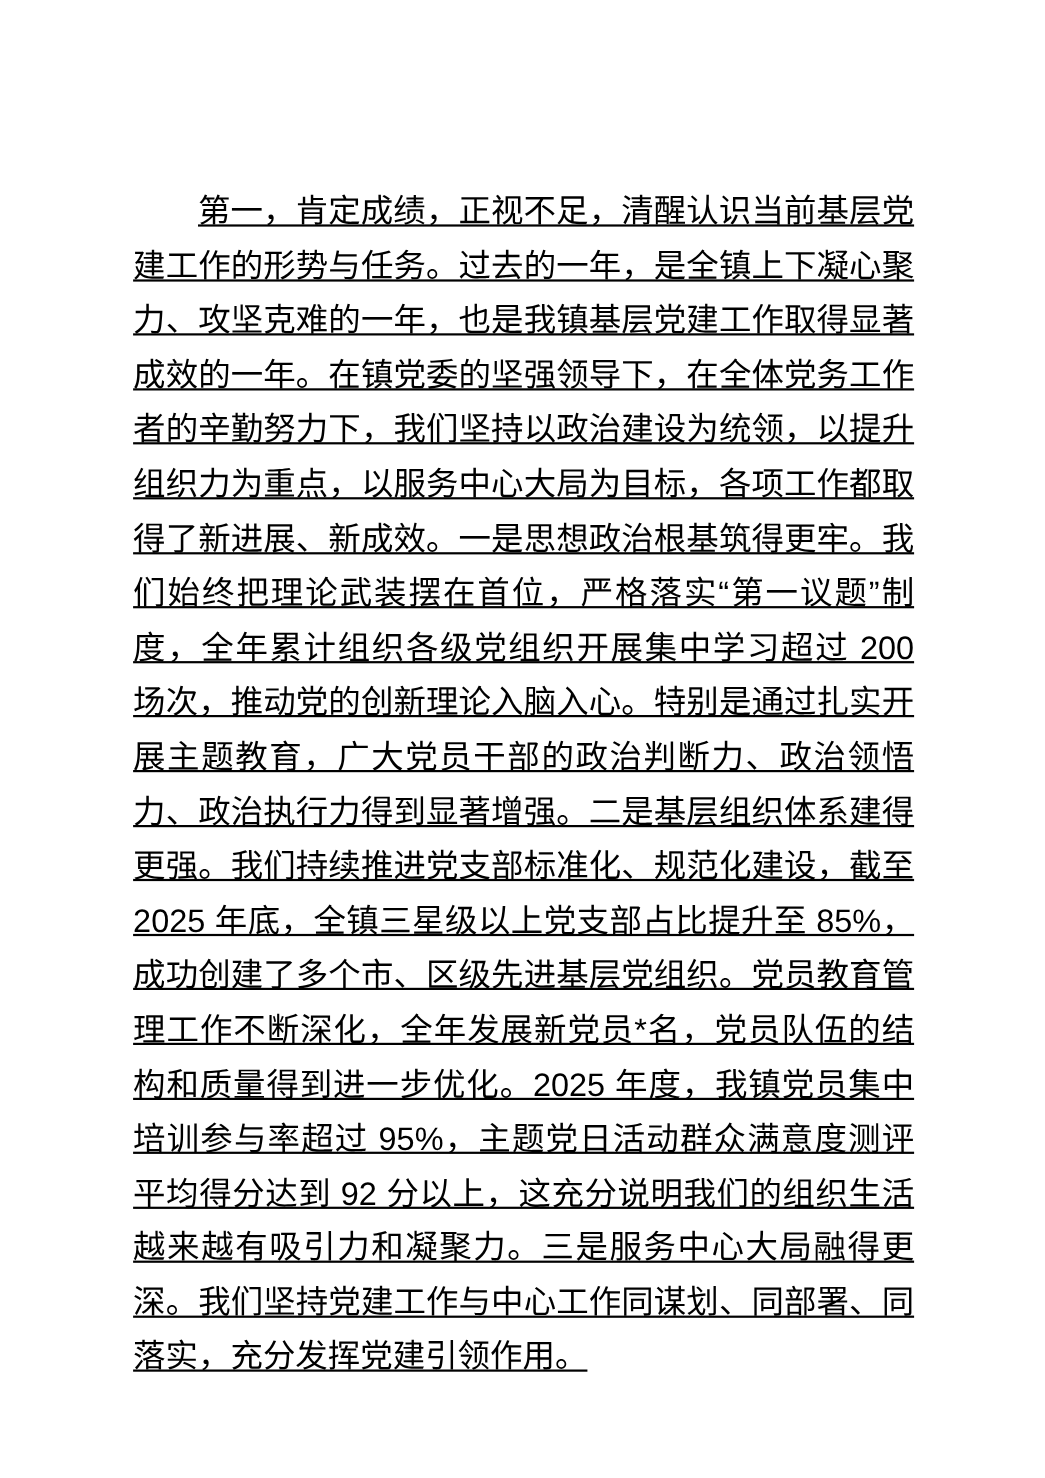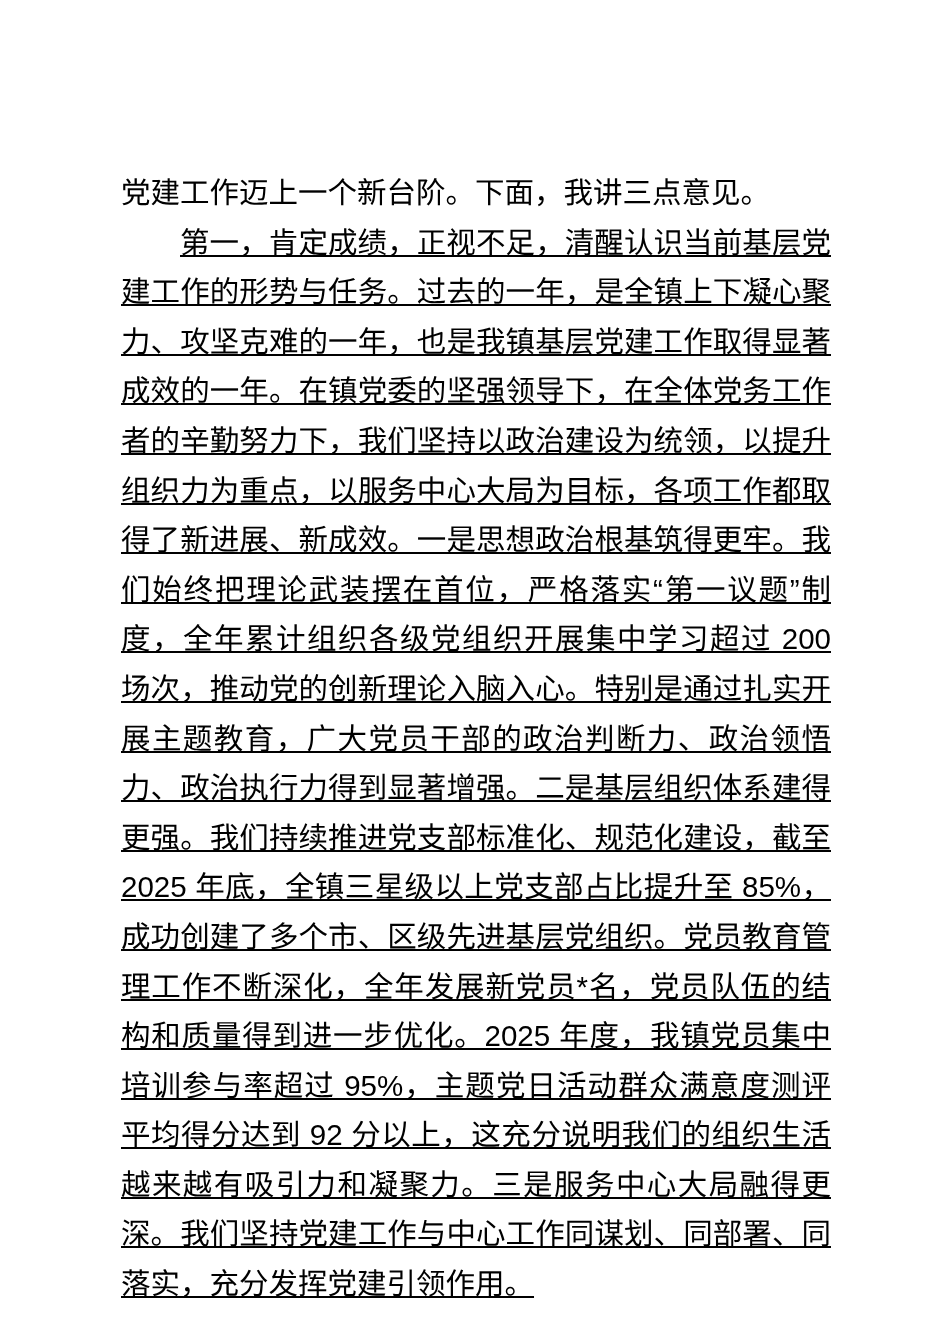--- a/index.html
+++ b/index.html
@@ -50,18 +50,17 @@
     text-indent: 59px;
     text-decoration: underline;
   }
 </style>
 </head>
 <body>
 
 <div class="page">
   <div class="doc-body">
 
-    <p class="para">党建工作迈上一个新台阶。下面，我讲三点意见。</p>
 
     <p class="para para-indent">第一，肯定成绩，正视不足，清醒认识当前基层党建工作的形势与任务。过去的一年，是全镇上下凝心聚力、攻坚克难的一年，也是我镇基层党建工作取得显著成效的一年。在镇党委的坚强领导下，在全体党务工作者的辛勤努力下，我们坚持以政治建设为统领，以提升组织力为重点，以服务中心大局为目标，各项工作都取得了新进展、新成效。一是思想政治根基筑得更牢。我们始终把理论武装摆在首位，严格落实“第一议题”制度，全年累计组织各级党组织开展集中学习超过 200 场次，推动党的创新理论入脑入心。特别是通过扎实开展主题教育，广大党员干部的政治判断力、政治领悟力、政治执行力得到显著增强。二是基层组织体系建得更强。我们持续推进党支部标准化、规范化建设，截至 2025 年底，全镇三星级以上党支部占比提升至 85%，成功创建了多个市、区级先进基层党组织。党员教育管理工作不断深化，全年发展新党员*名，党员队伍的结构和质量得到进一步优化。2025 年度，我镇党员集中培训参与率超过 95%，主题党日活动群众满意度测评平均得分达到 92 分以上，这充分说明我们的组织生活越来越有吸引力和凝聚力。三是服务中心大局融得更深。我们坚持党建工作与中心工作同谋划、同部署、同落实，充分发挥党建引领作用。</p>
 
   </div>
 </div>
 
 </body></html>

